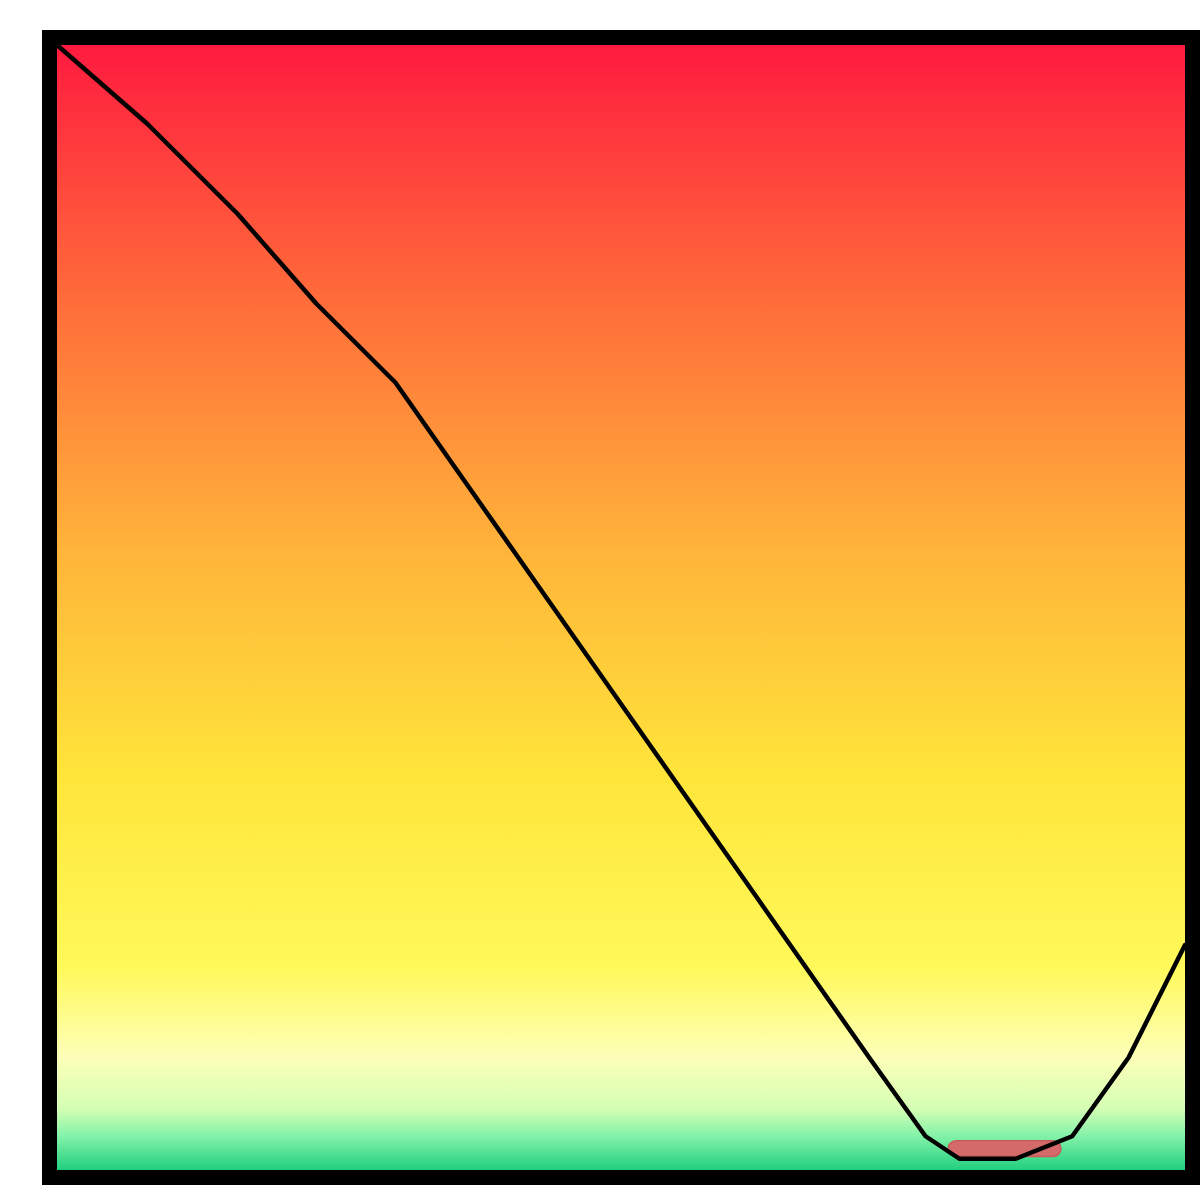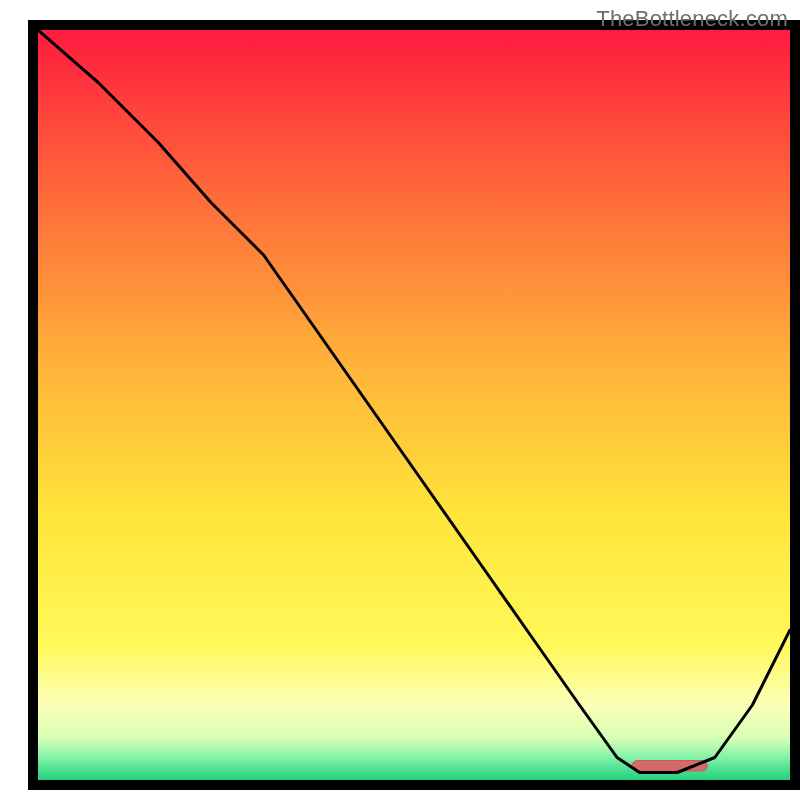--- a/index.html
+++ b/index.html
@@ -26,21 +26,20 @@
     letter-spacing: 0.2px;
   }
   svg {
     display: block;
   }
 </style>
 </head>
 <body>
 
 <div class="wrap">
-  <div class="watermark">TheBottleneck.com</div>
 
   <svg id="chart-svg" width="800" height="800" viewBox="0 0 800 800">
     <defs>
       <linearGradient id="bg-grad" x1="0" y1="0" x2="0" y2="1">
           <stop offset="0%" stop-color="#ff1b3f"></stop>
           <stop offset="22%" stop-color="#ff6a3a"></stop>
           <stop offset="45%" stop-color="#ffb43a"></stop>
           <stop offset="65%" stop-color="#ffe53a"></stop>
           <stop offset="82%" stop-color="#fff95a"></stop>
           <stop offset="90%" stop-color="#fdffb8"></stop>

